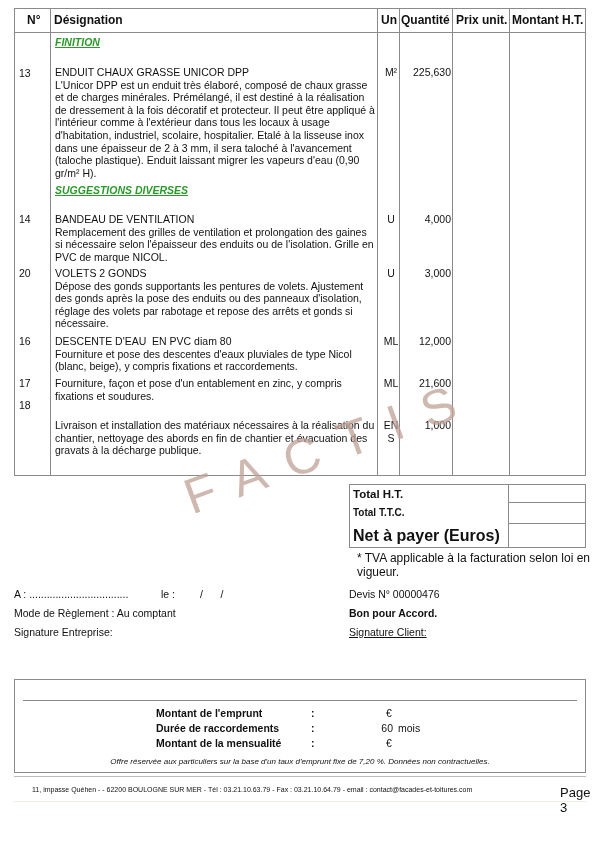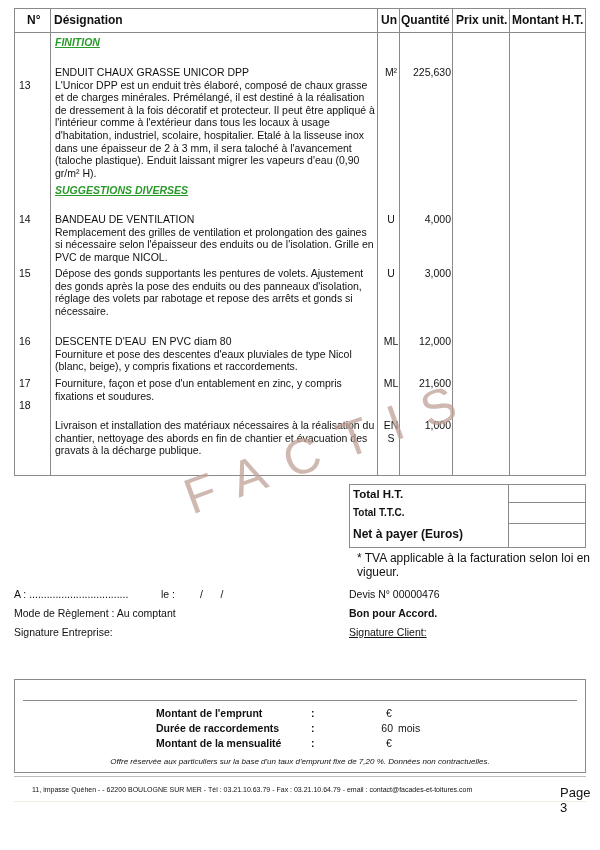--- a/index.html
+++ b/index.html
@@ -66,21 +66,21 @@
   <span class="hdr" style="left:12px">N°</span>
   <span class="hdr" style="left:39px">Désignation</span>
   <span class="hdr" style="left:366px">Un</span>
   <span class="hdr" style="left:386px">Quantité</span>
   <span class="hdr" style="left:441px">Prix unit.</span>
   <span class="hdr" style="left:497px">Montant H.T.</span>
 
   <span class="section" style="top:27px">FINITION</span>
 
   <div>
-    <span class="row-num" style="top:70px">13</span>
+    <span class="row-num" style="top:58px">13</span>
     <div class="row-desc" style="top:57px">
       <div>ENDUIT CHAUX GRASSE UNICOR DPP</div>
       <div>L'Unicor DPP est un enduit très élaboré, composé de chaux grasse et de charges minérales. Prémélangé, il est destiné à la réalisation de dressement à la fois décoratif et protecteur. Il peut être appliqué à l'intérieur comme à l'extérieur dans tous les locaux à usage d'habitation, industriel, scolaire, hospitalier. Etalé à la lisseuse inox dans une épaisseur de 2 à 3 mm, il sera taloché à l'avancement (taloche plastique). Enduit laissant migrer les vapeurs d'eau (0,90 gr/m² H).</div>
     </div>
     <span class="row-unit" style="top:57px">M²</span>
     <span class="row-qty" style="top:57px">225,630</span>
   </div>
 
   <span class="section" style="top:175px">SUGGESTIONS DIVERSES</span>
 
@@ -88,22 +88,23 @@
     <span class="row-num" style="top:204px">14</span>
     <div class="row-desc" style="top:204px">
       <div>BANDEAU DE VENTILATION</div>
       <div>Remplacement des grilles de ventilation et prolongation des gaines si nécessaire selon l'épaisseur des enduits ou de l'isolation. Grille en PVC de marque NICOL.</div>
     </div>
     <span class="row-unit" style="top:204px">U</span>
     <span class="row-qty" style="top:204px">4,000</span>
   </div>
 
   <div>
-    <span class="row-num" style="top:258px">15</span>
+    <span class="row-num" style="top:258px">20</span>
     <div class="row-desc" style="top:258px">
+      <div>VOLETS 2 GONDS</div>
       <div>Dépose des gonds supportants les pentures de volets. Ajustement des gonds après la pose des enduits ou des panneaux d'isolation, réglage des volets par rabotage et repose des arrêts et gonds si nécessaire.</div>
     </div>
     <span class="row-unit" style="top:258px">U</span>
     <span class="row-qty" style="top:258px">3,000</span>
   </div>
 
   <div>
     <span class="row-num" style="top:326px">16</span>
     <div class="row-desc" style="top:326px">
       <div style="white-space:pre">DESCENTE D'EAU  EN PVC diam 80</div>
@@ -130,21 +131,21 @@
     <span class="row-unit" style="top:410px; width:18px; left:367px; word-break:break-all;">EN S</span>
     <span class="row-qty" style="top:410px">1,000</span>
   </div>
 </div>
 
 <div id="watermark">FACTIS</div>
 
 <div id="totals-box">
   <span class="tot-label" style="top:3px; font-size:11.5px">Total H.T.</span>
   <span class="tot-label" style="top:22px; font-size:10px">Total T.T.C.</span>
-  <span class="tot-label" style="top:42px; font-size:12px">Net à payer (Euros)</span>
+  <span class="tot-label" style="top:42px; font-size:16px">Net à payer (Euros)</span>
   <div class="tot-cell" style="top:0; height:18px; border-bottom:1px solid #8a8a8a"></div>
   <div class="tot-cell" style="top:18px; height:21px; border-bottom:1px solid #8a8a8a"></div>
   <div class="tot-cell" style="top:39px; height:23px"></div>
 </div>
 <div id="tva-note">* TVA applicable à la facturation selon loi en vigueur.</div>
 
 <span class="sig-text" style="left:14px; top:588px">A : ..................................</span>
 <span class="sig-text" style="left:161px; top:588px">le :</span>
 <span class="sig-text" style="left:200px; top:588px; white-space:pre">/      /</span>
 <span class="sig-text" style="left:14px; top:607px">Mode de Règlement : Au comptant</span>

